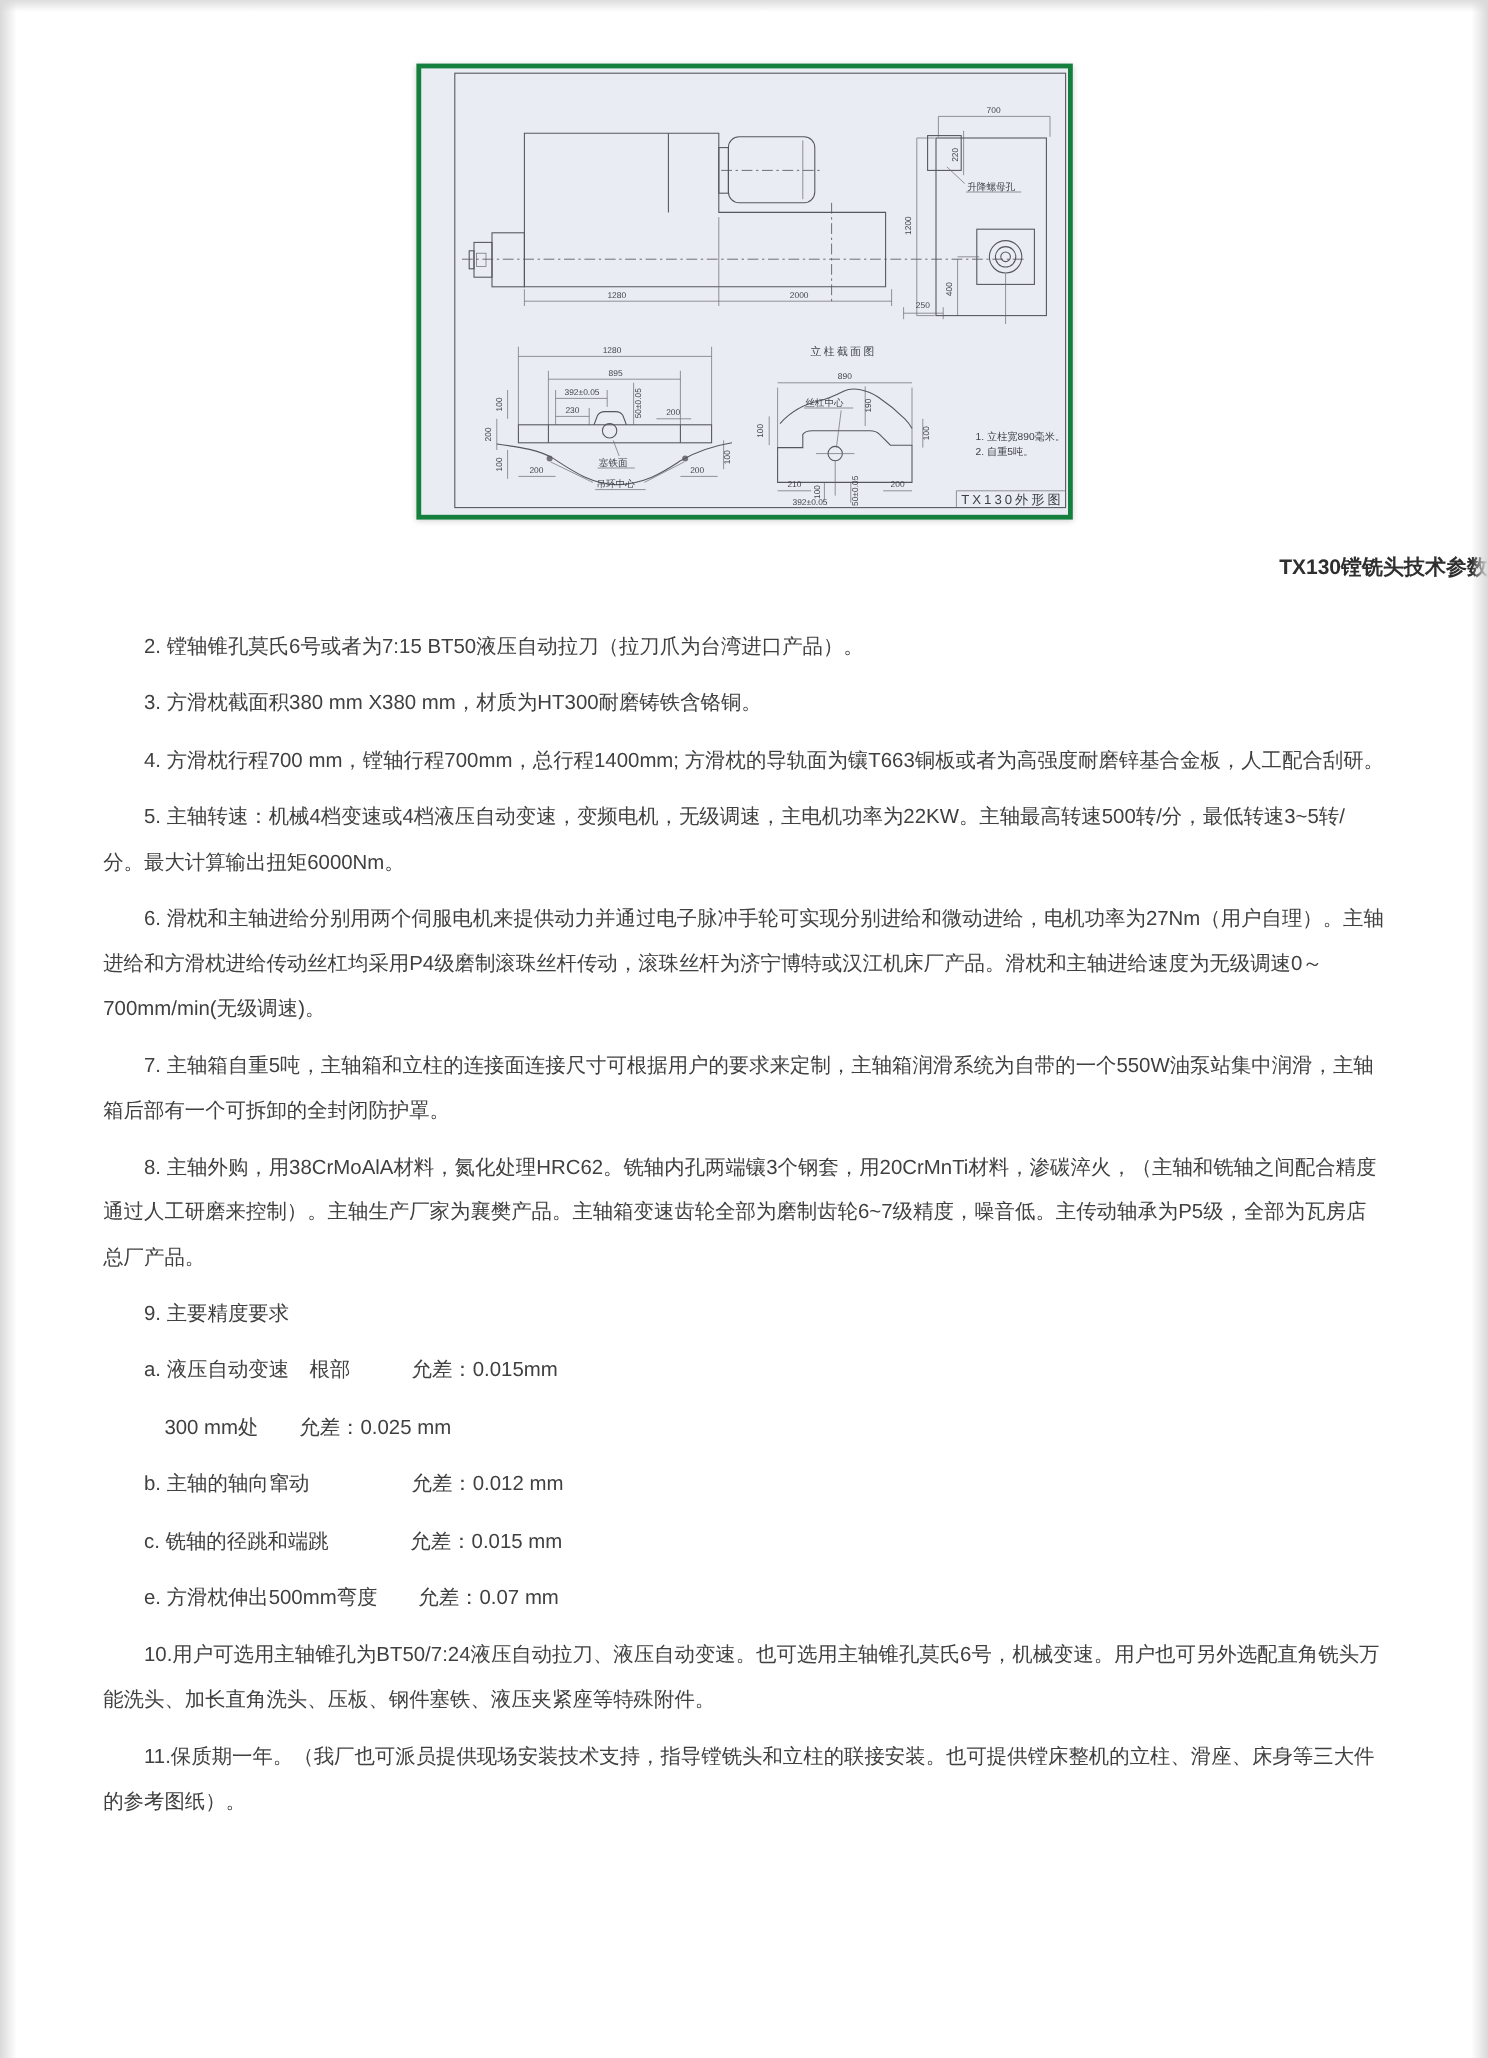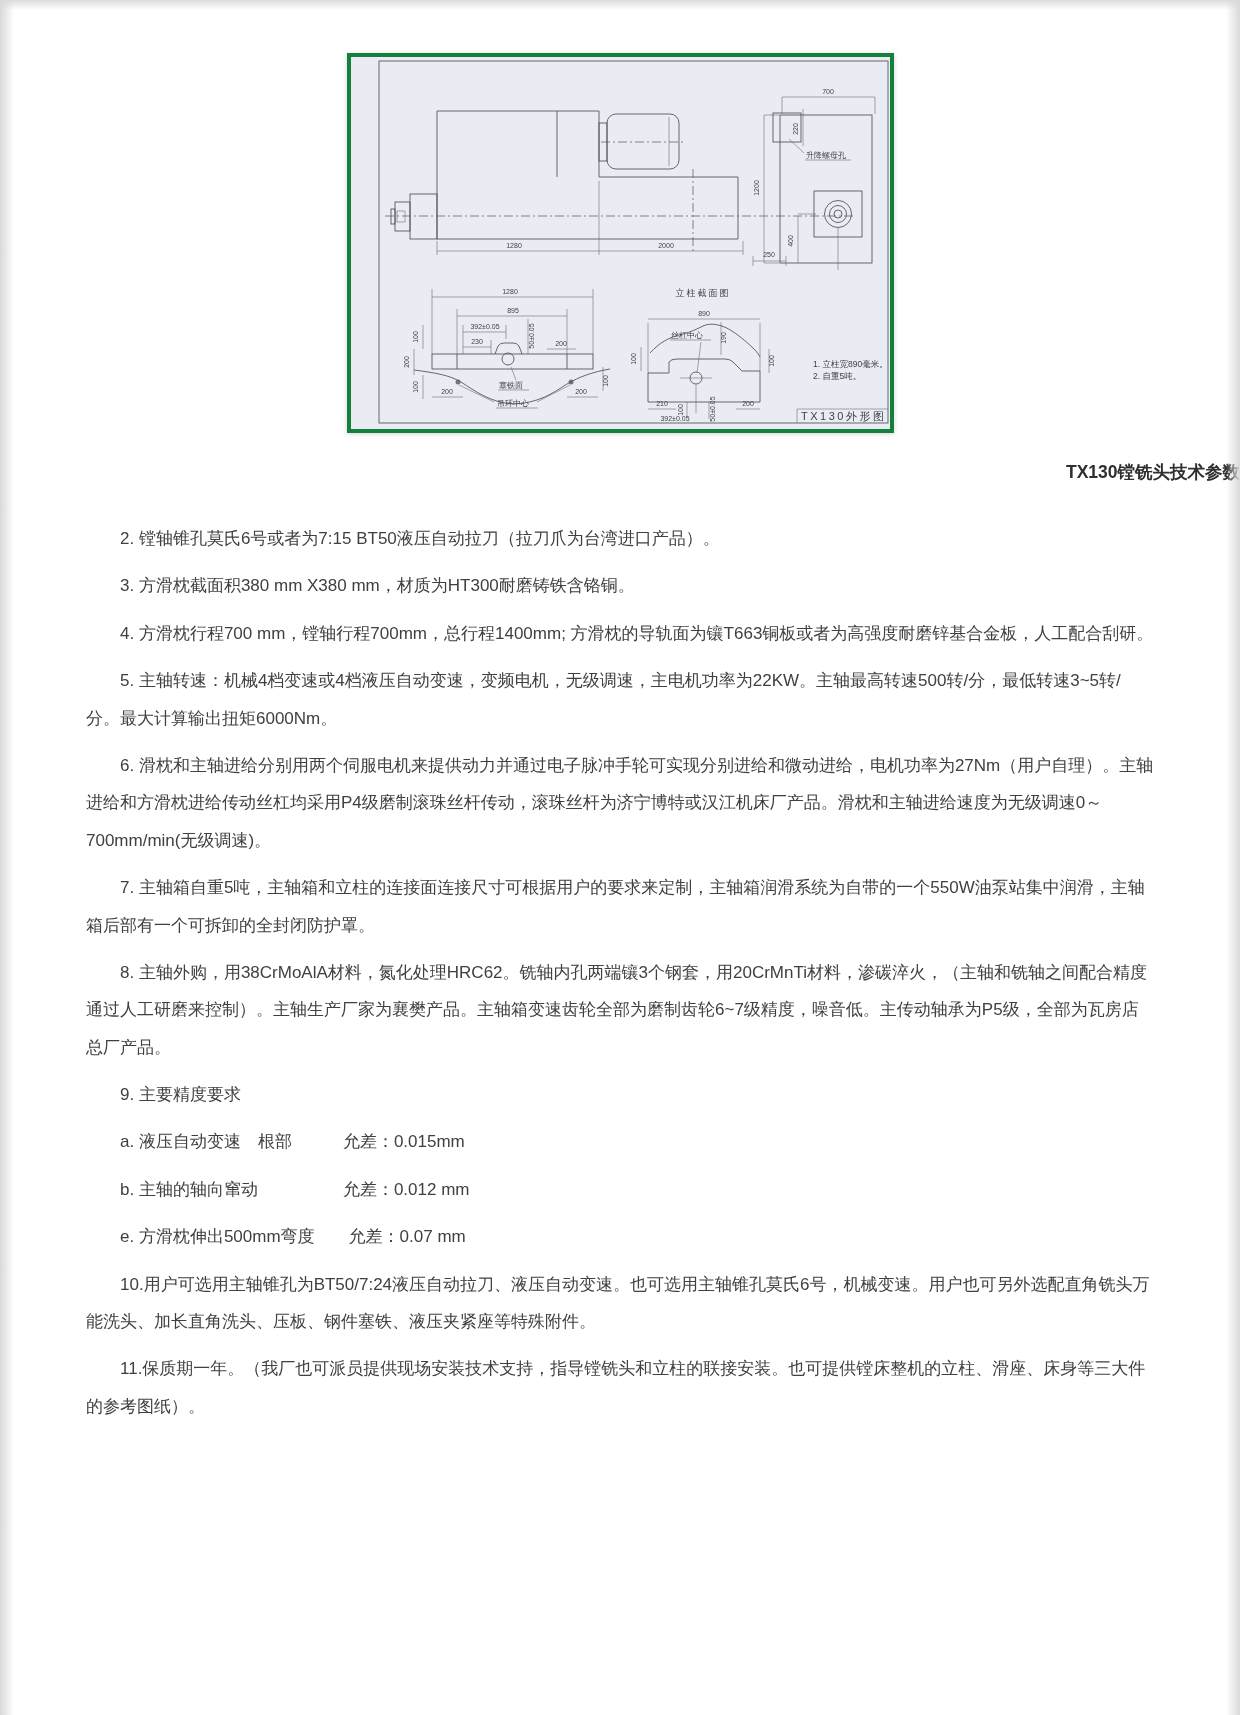--- a/index.html
+++ b/index.html
@@ -236,19 +236,21 @@
 
         <p>2. 镗轴锥孔莫氏6号或者为7:15 BT50液压自动拉刀（拉刀爪为台湾进口产品）。</p>
         <p>3. 方滑枕截面积380 mm X380 mm，材质为HT300耐磨铸铁含铬铜。</p>
         <p>4. 方滑枕行程700 mm，镗轴行程700mm，总行程1400mm; 方滑枕的导轨面为镶T663铜板或者为高强度耐磨锌基合金板，人工配合刮研。</p>
         <p>5. 主轴转速：机械4档变速或4档液压自动变速，变频电机，无级调速，主电机功率为22KW。主轴最高转速500转/分，最低转速3~5转/分。最大计算输出扭矩6000Nm。</p>
         <p>6. 滑枕和主轴进给分别用两个伺服电机来提供动力并通过电子脉冲手轮可实现分别进给和微动进给，电机功率为27Nm（用户自理）。主轴进给和方滑枕进给传动丝杠均采用P4级磨制滚珠丝杆传动，滚珠丝杆为济宁博特或汉江机床厂产品。滑枕和主轴进给速度为无级调速0～700mm/min(无级调速)。</p>
         <p>7. 主轴箱自重5吨，主轴箱和立柱的连接面连接尺寸可根据用户的要求来定制，主轴箱润滑系统为自带的一个550W油泵站集中润滑，主轴箱后部有一个可拆卸的全封闭防护罩。</p>
         <p>8. 主轴外购，用38CrMoAlA材料，氮化处理HRC62。铣轴内孔两端镶3个钢套，用20CrMnTi材料，渗碳淬火，（主轴和铣轴之间配合精度通过人工研磨来控制）。主轴生产厂家为襄樊产品。主轴箱变速齿轮全部为磨制齿轮6~7级精度，噪音低。主传动轴承为P5级，全部为瓦房店总厂产品。</p>
         <p>9. 主要精度要求</p>
         <p>a. 液压自动变速　根部　　　允差：0.015mm</p>
+        <p>　300 mm处　　允差：0.025 mm</p>
         <p>b. 主轴的轴向窜动　　　　　允差：0.012 mm</p>
+        <p>c. 铣轴的径跳和端跳　　　　允差：0.015 mm</p>
         <p>e. 方滑枕伸出500mm弯度　　允差：0.07 mm</p>
         <p>10.用户可选用主轴锥孔为BT50/7:24液压自动拉刀、液压自动变速。也可选用主轴锥孔莫氏6号，机械变速。用户也可另外选配直角铣头万能洗头、加长直角洗头、压板、钢件塞铁、液压夹紧座等特殊附件。</p>
         <p>11.保质期一年。（我厂也可派员提供现场安装技术支持，指导镗铣头和立柱的联接安装。也可提供镗床整机的立柱、滑座、床身等三大件的参考图纸）。</p>
       </div>
   </div>
 </div>
 
 </body></html>

